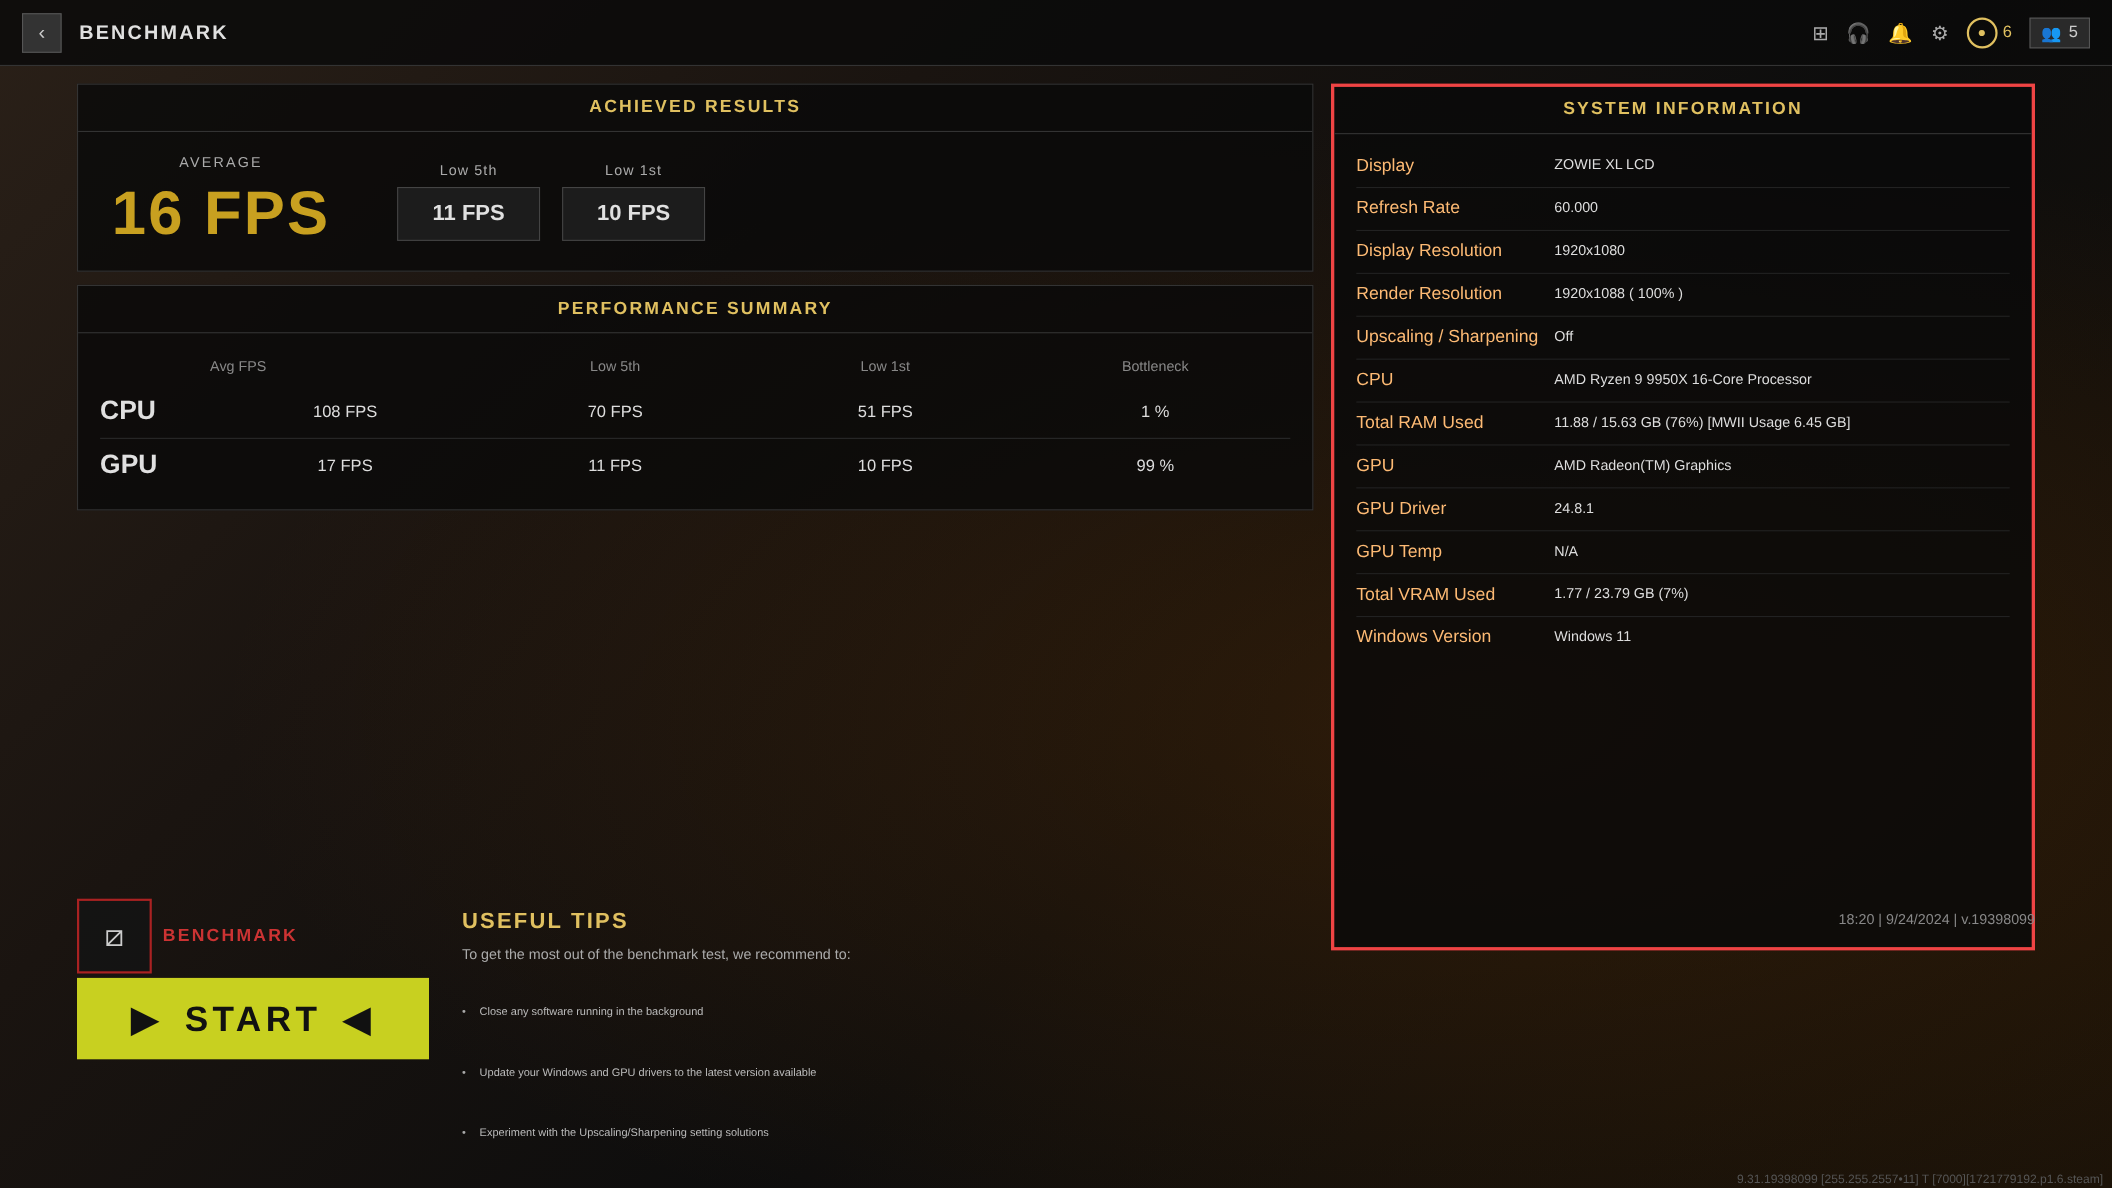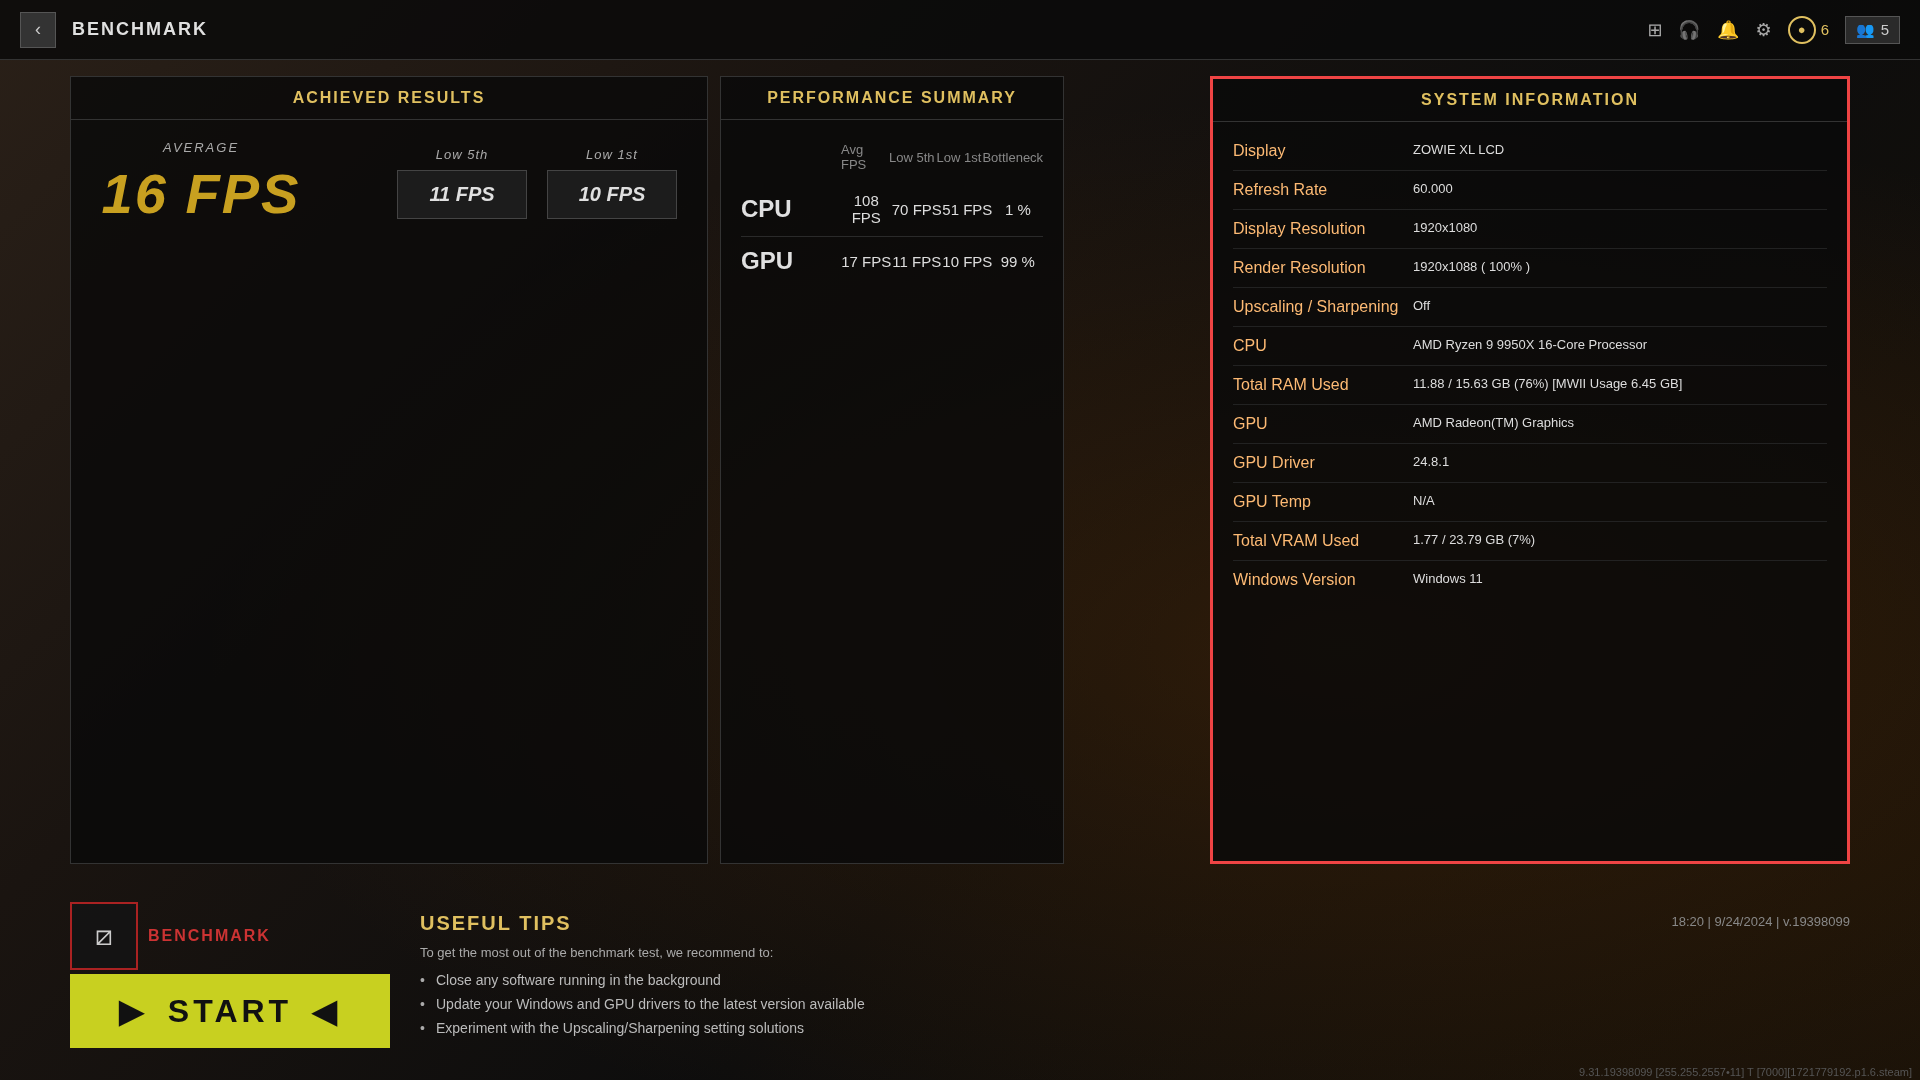--- a/index.html
+++ b/index.html
@@ -102,43 +102,42 @@
     .main-area {
       display: flex;
       gap: 16px;
       padding: 16px 70px;
       height: calc(100% - 60px - 200px);
     }
     
     .left-panel {
       flex: 1;
       display: flex;
-      flex-direction: row;
+      flex-direction: column;
       gap: 12px;
     }
     .panel {
       background: rgba(10,10,10,0.82);
       border: 1px solid #333;
     }
     .panel-header {
       text-align: center;
       padding: 12px;
       color: #e0c060;
       font-size: 16px;
       font-weight: bold;
       letter-spacing: 2px;
       border-bottom: 1px solid #333;
     }
     
     .results-content {
       display: flex;
       align-items: center;
       padding: 20px 30px;
-      gap: 56px;
-      font-style: italic;
+      gap: 20px;
     }
     .average-block {
       text-align: center;
       min-width: 200px;
     }
     .average-label {
       color: #aaa;
       font-size: 13px;
       letter-spacing: 2px;
       margin-bottom: 6px;
@@ -311,24 +310,25 @@
       color: #aaa;
       font-size: 13px;
       margin-bottom: 8px;
     }
     .tips-list {
       list-style: none;
       padding: 0;
     }
     .tips-list li {
       color: #bbb;
-      font-size: 14px;
+      font-size: 10px;
       padding: 4px 0;
       padding-left: 16px;
       position: relative;
+      margin-top: 36px;
     }
     .tips-list li::before {
       content: '•';
       position: absolute;
       left: 0;
       color: #aaa;
     }
     
     .debug-info {
       position: absolute;

